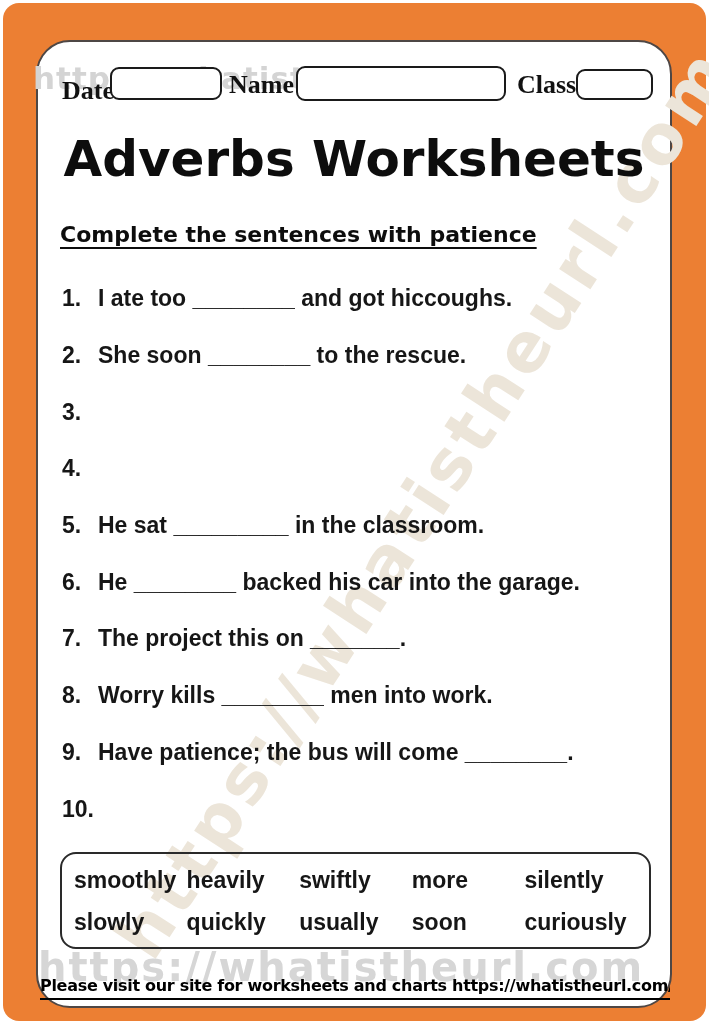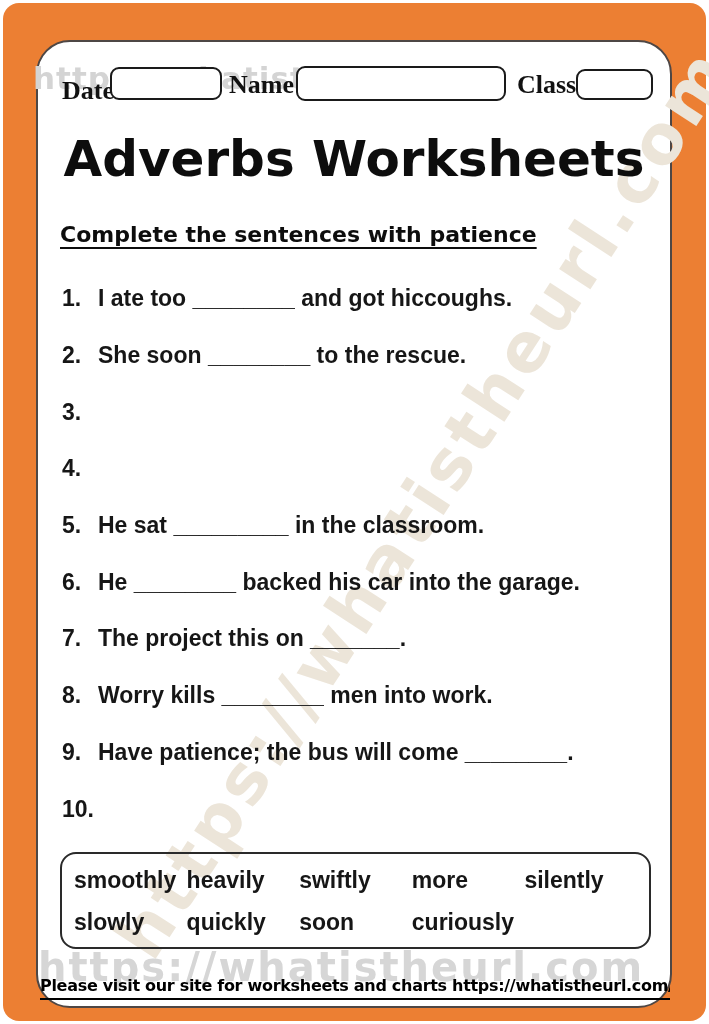--- a/index.html
+++ b/index.html
@@ -139,18 +139,19 @@
   </div>
 
   <div class="wordbank">
     <span class="word">smoothly</span>
     <span class="word">heavily</span>
     <span class="word">swiftly</span>
     <span class="word">more</span>
     <span class="word">silently</span>
     <span class="word">slowly</span>
     <span class="word">quickly</span>
+    <span class="word">usually</span>
     <span class="word">soon</span>
     <span class="word">curiously</span>
   </div>
 
   <div class="footer">Please visit our site for worksheets and charts https://whatistheurl.com/</div>
 </div>
 
 </body></html>

